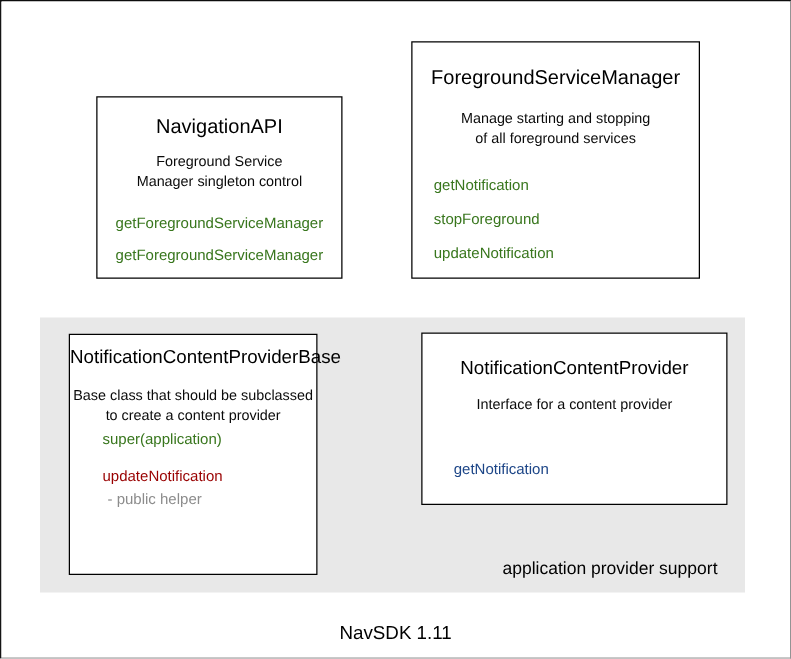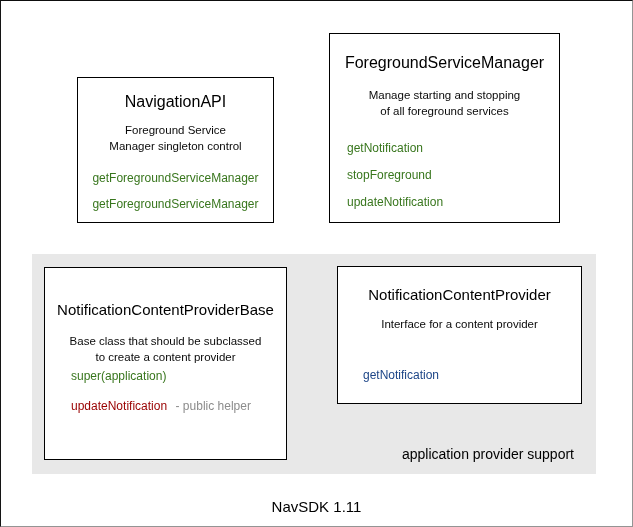--- a/index.html
+++ b/index.html
@@ -61,21 +61,21 @@
 
   
   .group-region {
     position: absolute;
     left: 31px; top: 253px;
     width: 564px; height: 220px;
     background: var(--group-bg, #e8e8e8);
   }
 
   
-  #box-ncpb { left: 12px; top: 13px; width: 243px; height: 193px; padding-top: 33px; }
+  #box-ncpb { left: 23px; top: 13px; width: 199px; height: 193px; padding-top: 9px; }
   #box-ncpb .box-desc { margin-top: 15px; }
   #box-ncpb .methods { padding-left: 26px; text-align: left; }
   #box-ncpb .method-row + .method-row { margin-top: 12px; }
 
   
   #box-ncp { left: 305px; top: 12px; width: 245px; height: 138px; padding-top: 19px; }
   #box-ncp .box-desc { margin-top: 13px; }
   #box-ncp .methods { margin-top: 36px; padding-left: 25px; text-align: left; }
 
   .group-label {

